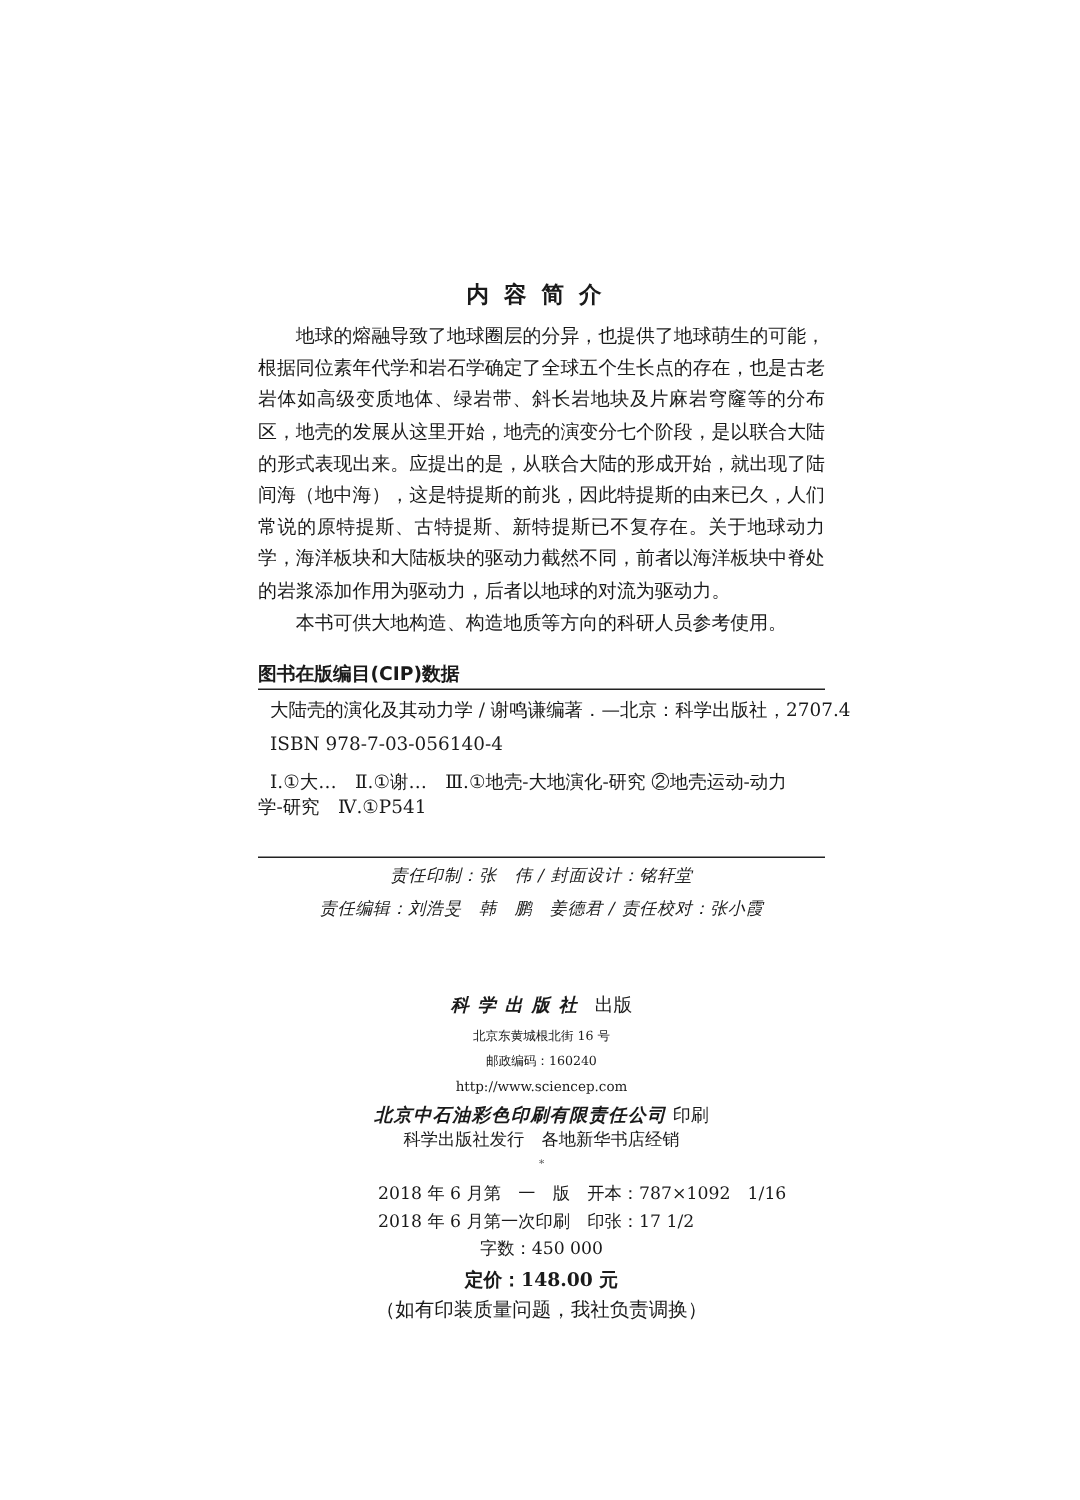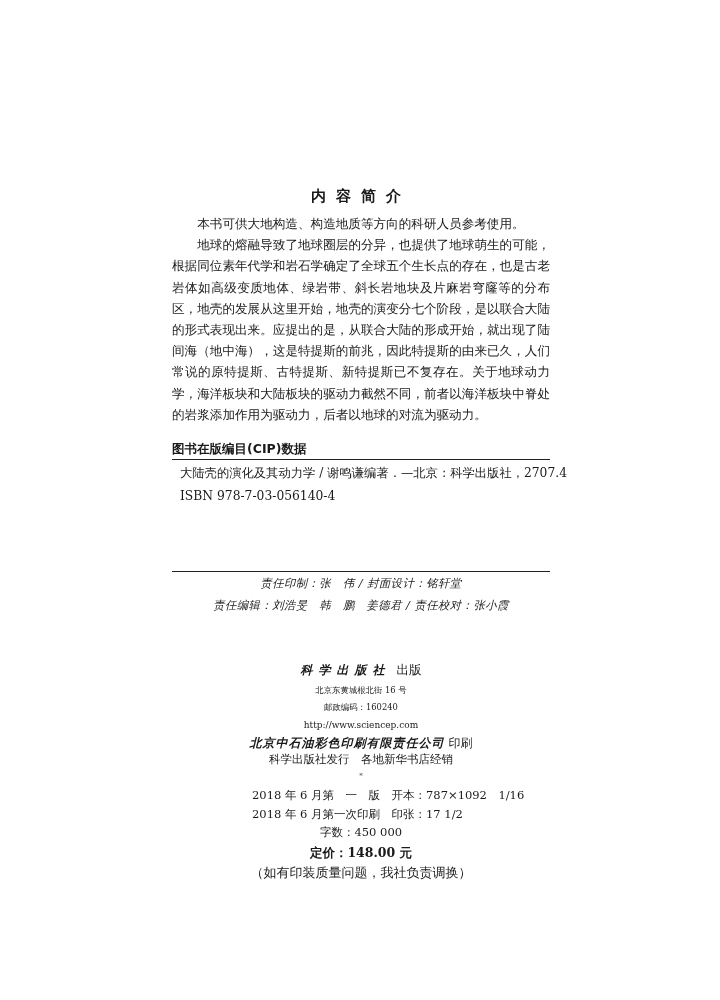--- a/index.html
+++ b/index.html
@@ -54,30 +54,34 @@
   .note { top: 864px; font-size: 13px; font-family: "DejaVu Sans", sans-serif; }
 </style>
 </head>
 <body>
 
 <div class="page">
 
   <div class="title">内容简介</div>
 
   <div class="abstract">
+    <p>地球的熔融导致了地球圈层的分异，也提供了地球萌生的可能，根据同位素年代学和岩石学确定了全球五个生长点的存在，也是古老岩体如高级变质地体、绿岩带、斜长岩地块及片麻岩穹窿等的分布区，地壳的发展从这里开始，地壳的演变分七个阶段，是以联合大陆的形式表现出来。应提出的是，从联合大陆的形成开始，就出现了陆间海（地中海），这是特提斯的前兆，因此特提斯的由来已久，人们常说的原特提斯、古特提斯、新特提斯已不复存在。关于地球动力学，海洋板块和大陆板块的驱动力截然不同，前者以海洋板块中脊处的岩浆添加作用为驱动力，后者以地球的对流为驱动力。</p>
     <p>本书可供大地构造、构造地质等方向的科研人员参考使用。</p>
-    <p>地球的熔融导致了地球圈层的分异，也提供了地球萌生的可能，根据同位素年代学和岩石学确定了全球五个生长点的存在，也是古老岩体如高级变质地体、绿岩带、斜长岩地块及片麻岩穹窿等的分布区，地壳的发展从这里开始，地壳的演变分七个阶段，是以联合大陆的形式表现出来。应提出的是，从联合大陆的形成开始，就出现了陆间海（地中海），这是特提斯的前兆，因此特提斯的由来已久，人们常说的原特提斯、古特提斯、新特提斯已不复存在。关于地球动力学，海洋板块和大陆板块的驱动力截然不同，前者以海洋板块中脊处的岩浆添加作用为驱动力，后者以地球的对流为驱动力。</p>
   </div>
 
   <div class="cip-header">图书在版编目(CIP)数据</div>
   <div class="rule" style="top:459px;"></div>
 
   <div class="cip-body">
     <div class="cip-line">大陆壳的演化及其动力学 / 谢鸣谦编著．—北京：科学出版社，2707.4</div>
     <div class="cip-line">ISBN 978-7-03-056140-4</div>
+    <div class="cip-class">
+      <div>Ⅰ.①大…　Ⅱ.①谢…　Ⅲ.①地壳-大地演化-研究 ②地壳运动-动力</div>
+      <div class="l2">学-研究　Ⅳ.①P541</div>
+    </div>
   </div>
 
   <div class="rule" style="top:571px;"></div>
 
   <div class="credits">
     <div>责任印制：张　伟 / 封面设计：铭轩堂</div>
     <div>责任编辑：刘浩旻　韩　鹏　姜德君 / 责任校对：张小霞</div>
   </div>
 
   <div class="center pub-name">

